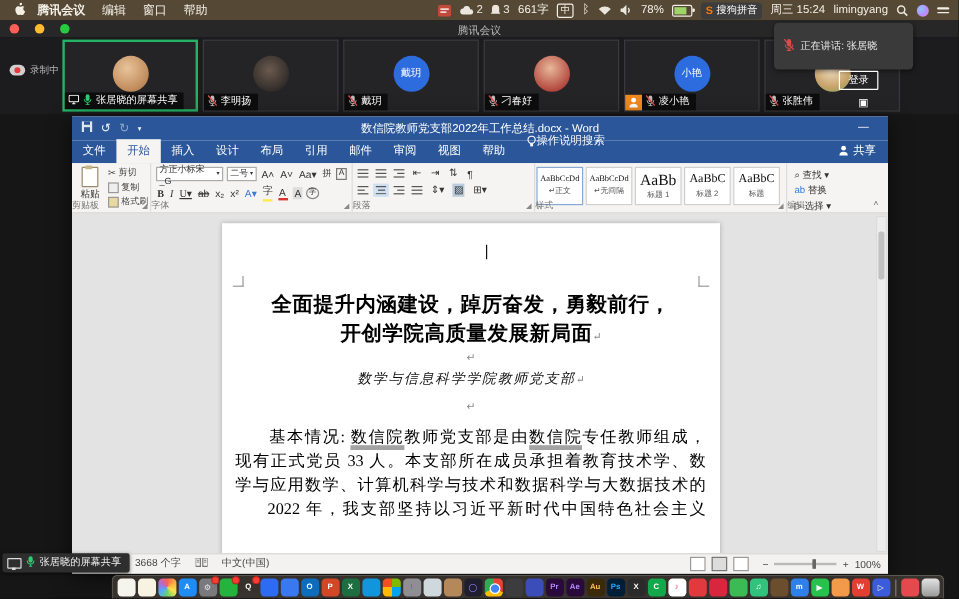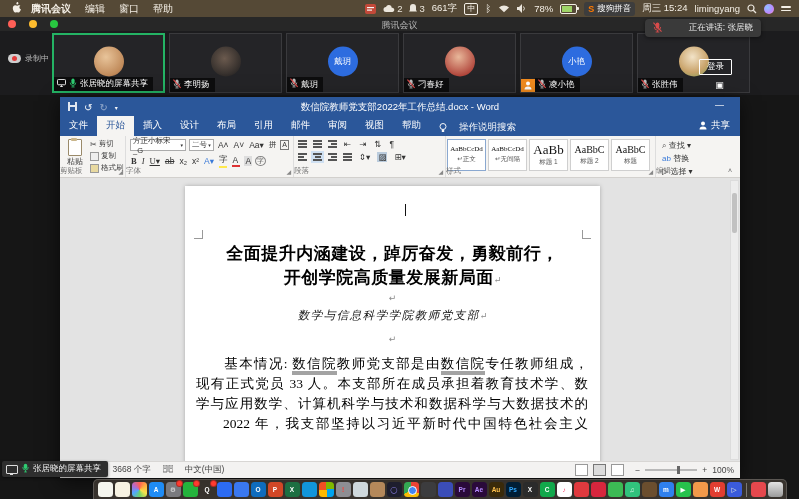--- a/index.html
+++ b/index.html
@@ -37,34 +37,34 @@
   .avatar{position:absolute;left:50%;top:50%;transform:translate(-50%,-55%);width:30px;height:30px;border-radius:50%;
     display:flex;align-items:center;justify-content:center;color:#fff;font-size:8.5px;}
   .av-art{background:radial-gradient(circle at 40% 35%,#e8c49a,#c08a5a 70%,#8a5a3a);}
   .av-photo-dark{background:radial-gradient(circle at 45% 40%,#6b5a4e,#2e2a28 75%);}
   .av-photo-warm{background:radial-gradient(circle at 45% 35%,#e8b79a,#b0443a 75%);}
   .av-photo-light{background:radial-gradient(circle at 45% 35%,#f2e3c8,#c9a36a 60%,#7da05a);}
   .tlabel{position:absolute;left:0;bottom:0;display:flex;align-items:center;gap:3px;background:rgba(0,0,0,.62);
     color:#fff;font-size:8.5px;padding:1px 5px 1px 3px;max-width:108px;white-space:nowrap;}
   .rolebadge{position:absolute;left:0;bottom:0;width:14px;height:13px;background:#f08a1e;display:flex;align-items:center;justify-content:center;}
   .rolebadge svg{display:block;}
-  .toast{position:absolute;left:645px;top:19px;width:116px;height:18px;background:#3a3a3a;border-radius:4px;
-    display:flex;align-items:center;gap:5px;padding:0 8px;box-sizing:border-box;color:#e8e8e8;font-size:8.5px;box-shadow:0 1px 4px rgba(0,0,0,.5);justify-content:space-between;}
+  .toast{position:absolute;left:645px;top:19px;width:116px;height:39px;background:#3a3a3a;border-radius:4px;
+    display:flex;align-items:center;gap:5px;padding:0 8px;box-sizing:border-box;color:#e8e8e8;font-size:8.5px;box-shadow:0 1px 4px rgba(0,0,0,.5);}
   
   .word{position:absolute;left:60px;top:97px;width:680px;height:381px;background:#f5f4f2;box-shadow:0 4px 18px rgba(0,0,0,.6);}
   .wtitle{position:absolute;left:0;top:0;right:0;height:20px;background:#2b579a;color:#fff;font-size:9.5px;display:flex;align-items:center;}
   .qat{display:flex;align-items:center;gap:7px;margin-left:8px;font-size:10px;opacity:.95;}
   .wtitle .doc-t{position:absolute;left:0;right:0;text-align:center;pointer-events:none;}
   .wctrl{margin-left:auto;display:flex;align-items:center;gap:0;flex-direction:column;}
   .login{border:1px solid #fff;font-size:8.5px;padding:1px 7px;margin-right:8px;border-radius:1px;}
   .wbtn{width:22px;text-align:center;font-size:9px;line-height:20px;}
   .tabs{position:absolute;left:0;top:20px;right:0;height:19px;background:#2b579a;display:flex;align-items:flex-end;color:#fff;font-size:9.5px;}
   .tab{padding:3px 9px 4px;}
   .tab.active{background:#f5f4f2;color:#2b579a;}
-  .tellme{display:flex;align-items:center;gap:12px;padding:3px 9px 2px;opacity:.95;}
+  .tellme{display:flex;align-items:center;gap:0;padding:3px 9px 12px;opacity:.95;}
   .share-t{margin-left:auto;padding:3px 10px 4px;display:flex;gap:4px;align-items:center;}
   .ribbon{position:absolute;left:0;top:39px;right:0;height:41px;background:#f5f4f2;border-bottom:1px solid #d2d0cd;
     display:flex;font-size:8px;color:#3b3b3b;}
   .rgroup{position:relative;height:100%;border-right:1px solid #ddd;box-sizing:border-box;}
   .glabel{position:absolute;bottom:1px;left:0;right:10px;text-align:left;color:#777;font-size:7.5px;}
   .launcher{position:absolute;right:2px;bottom:2px;color:#888;font-size:6px;}
   .bigbtn{display:flex;flex-direction:column;align-items:center;width:30px;padding-top:3px;float:left;}
   .clipicon{width:12px;height:15px;background:#fff;border:1px solid #9a8a6a;border-radius:1px;position:relative;}
   .clipicon::after{content:"";position:absolute;left:2px;top:-2px;width:6px;height:3px;background:#c9b58a;border-radius:1px;}
   .minirows{float:left;display:flex;flex-direction:column;gap:2px;padding-top:3px;font-size:7.5px;color:#444;}
@@ -243,21 +243,21 @@
           <div class="avatar av-photo-dark"></div>
           <div class="tlabel">
             <span><svg width="8" height="10" viewBox="0 0 10 12">
                 <rect x="3" y="0.5" width="4" height="7" rx="2" fill="#bbb"></rect>
                 <path d="M1.5 5.5a3.5 3.5 0 007 0M5 9v2M3 11h4" stroke="#bbb" fill="none"></path>
                 <path d="M0.5 0.5L9.5 11" stroke="#e04a4a" stroke-width="1.4"></path>
               </svg></span>
             <span>李明扬</span>
           </div>
         </div>
-        <div class="tile" style="left: 286px; font-family: Liberation Mono, monospace;">
+        <div class="tile" style="left: 286px;">
           <div class="avatar" style="background: rgb(45, 108, 223);">戴玥</div>
           <div class="tlabel">
             <span><svg width="8" height="10" viewBox="0 0 10 12">
                 <rect x="3" y="0.5" width="4" height="7" rx="2" fill="#bbb"></rect>
                 <path d="M1.5 5.5a3.5 3.5 0 007 0M5 9v2M3 11h4" stroke="#bbb" fill="none"></path>
                 <path d="M0.5 0.5L9.5 11" stroke="#e04a4a" stroke-width="1.4"></path>
               </svg></span>
             <span>戴玥</span>
           </div>
         </div>

